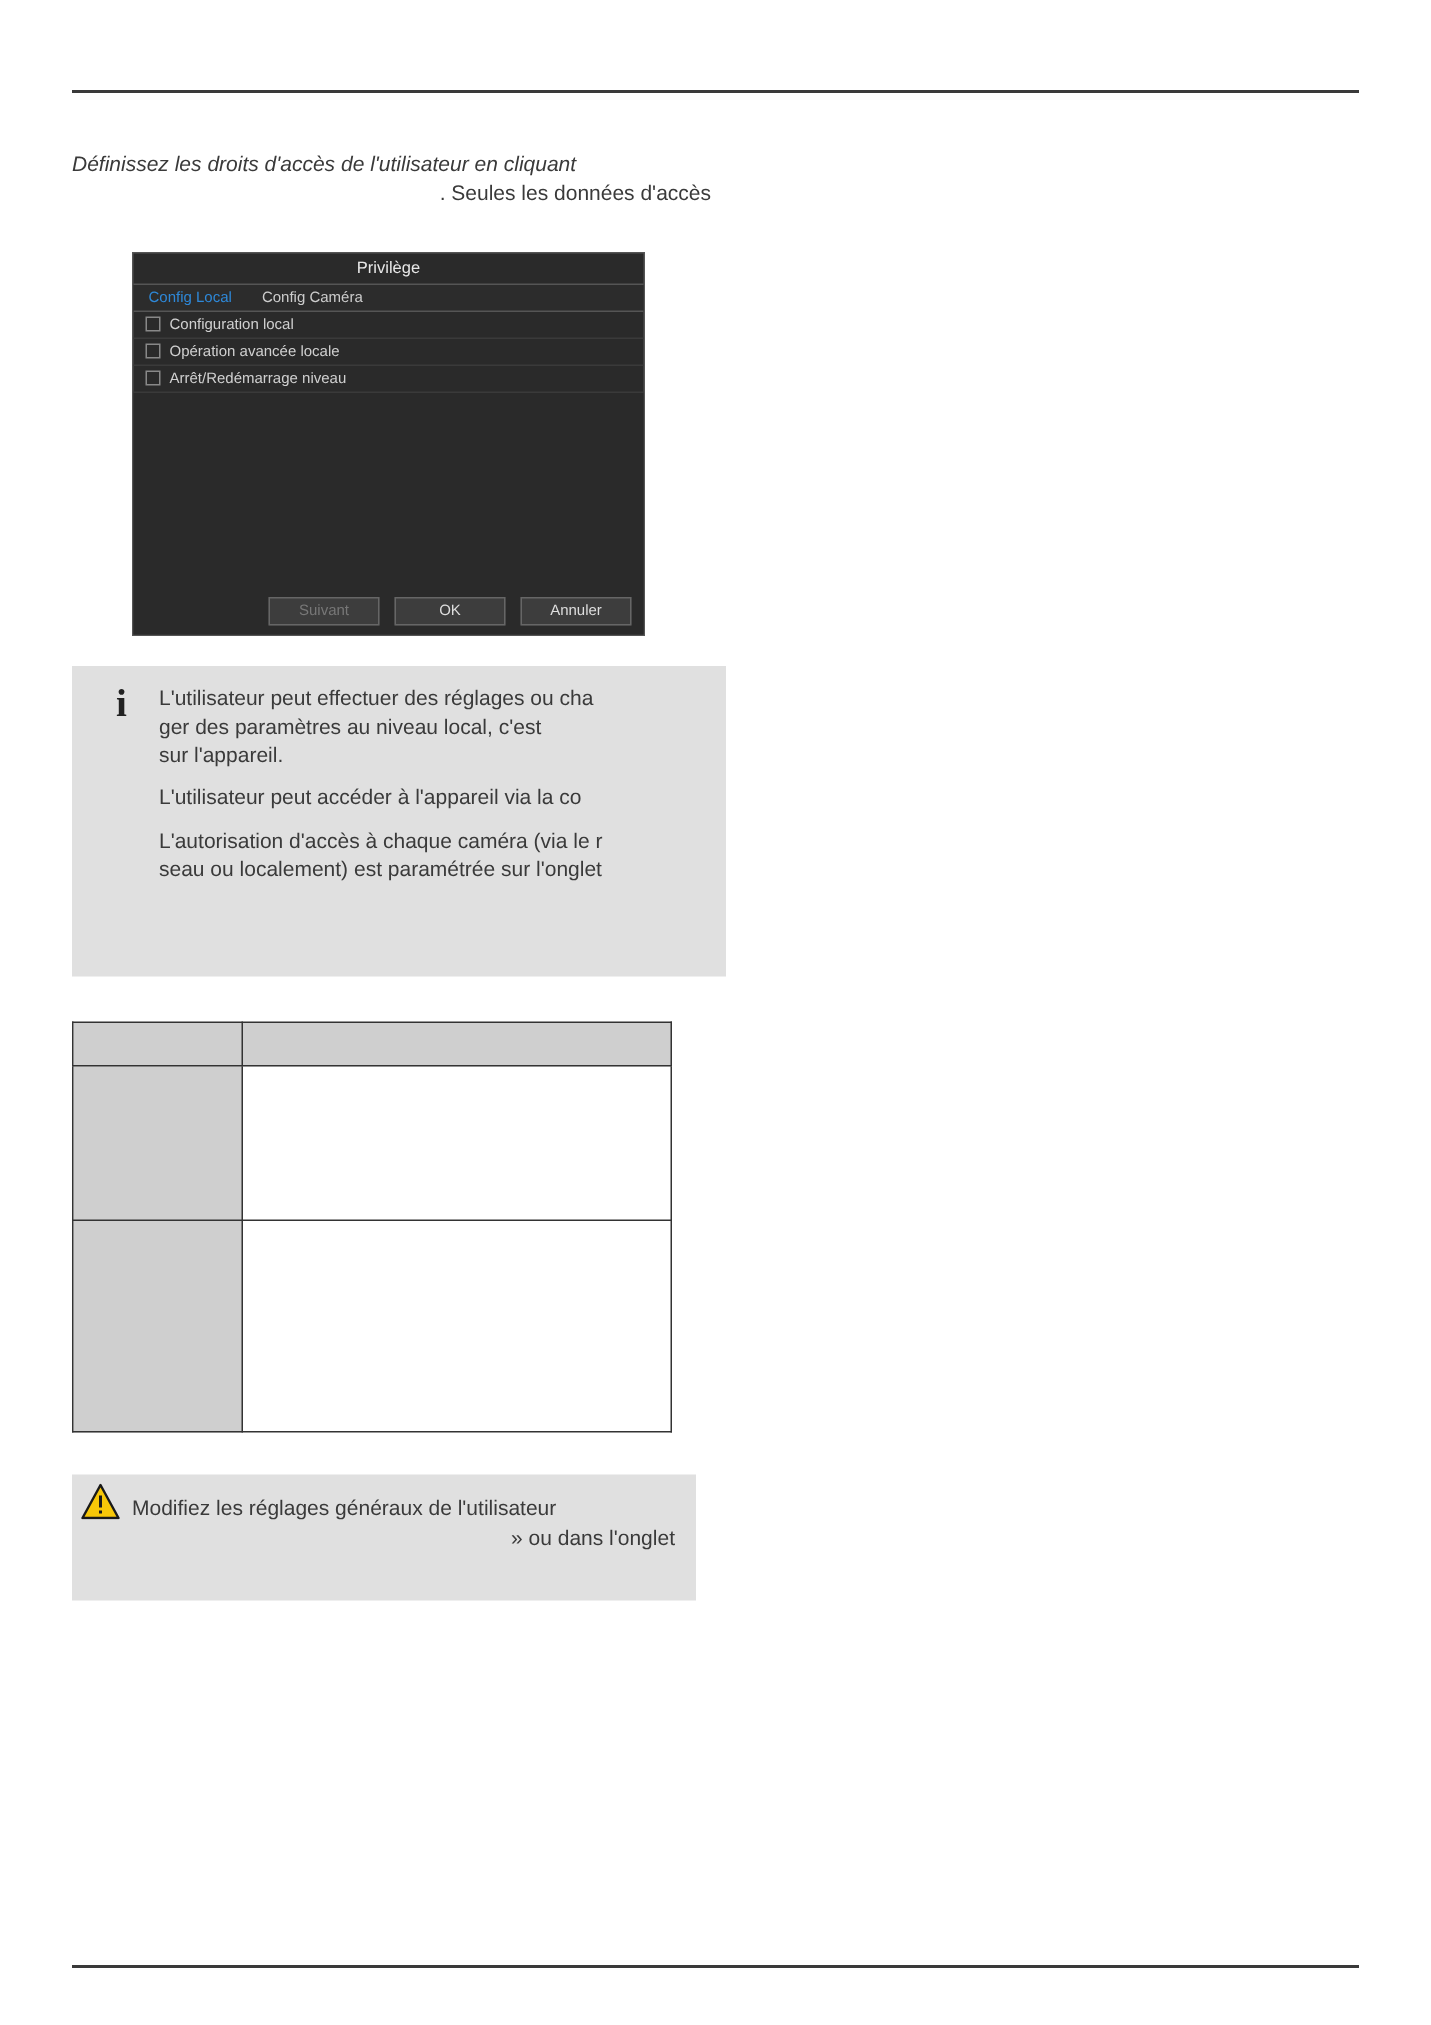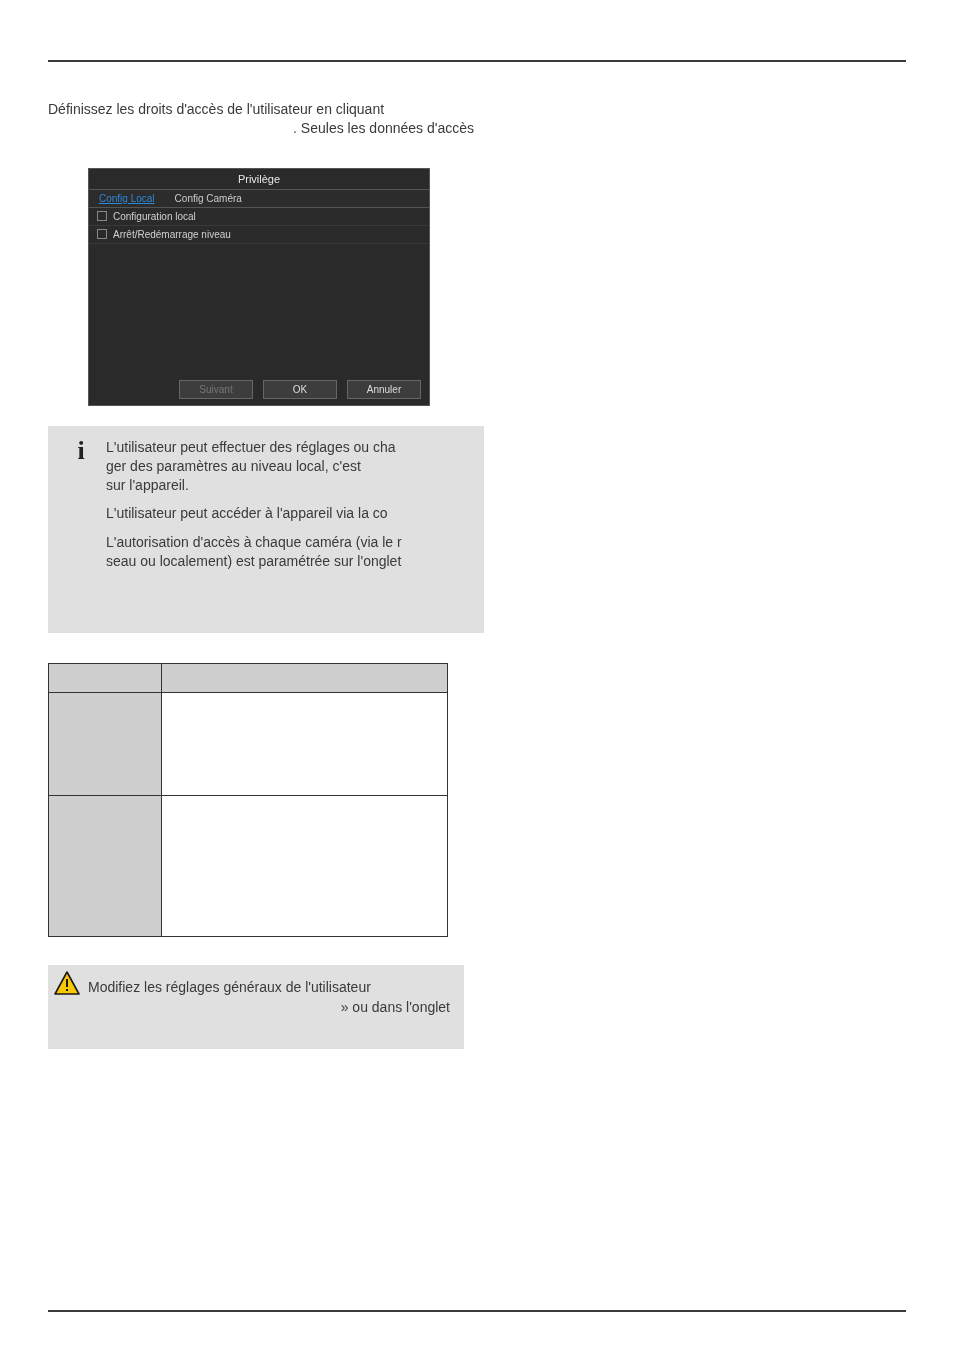--- a/index.html
+++ b/index.html
@@ -25,21 +25,21 @@
     height: 2px;
     background: #3a3a3a;
   }
   .top-rule { top: 60px; }
   .bottom-rule { bottom: 38px; }
 
   .content {
     margin-top: 50px;
     width: 430px;
   }
-  .intro-line1 { line-height: 1.35; }
+  .intro-line1 { line-height: 1.35; font-style: italic; }
   .intro-line2 { text-align: right; padding-right: 4px; line-height: 1.35; }
 
   
   .privilege-panel {
     width: 340px;
     margin: 30px 0 20px 40px;
     background: #2a2a2a;
     border: 1px solid #555;
     font-size: 10px;
   }
@@ -53,21 +53,21 @@
   .tabs-row {
     display: flex;
     background: #2c2c2c;
     border-bottom: 1px solid #555;
   }
   .tab {
     padding: 3px 10px;
     color: #ccc;
     cursor: pointer;
   }
-  .tab.active { color: #2e88d8; text-decoration: underline; }
+  .tab.active { color: #2e88d8; }
   .perm-list { }
   .perm-item {
     display: flex;
     align-items: center;
     gap: 6px;
     padding: 3px 8px;
     color: #d0d0d0;
     border-bottom: 1px solid #3a3a3a;
   }
   .chk {
@@ -185,20 +185,24 @@
     <div class="privilege-panel">
       <div class="privilege-title">Privilège</div>
       <div class="tabs-row">
         <div class="tab active">Config Local</div>
         <div class="tab">Config Caméra</div>
       </div>
       <div class="perm-list">
         <div class="perm-item">
           <span class="chk"></span>
           <span>Configuration local</span>
+        </div>
+        <div class="perm-item">
+          <span class="chk"></span>
+          <span>Opération avancée locale</span>
         </div>
         <div class="perm-item">
           <span class="chk"></span>
           <span>Arrêt/Redémarrage niveau</span>
         </div>
       </div>
       <div class="panel-space"></div>
       <div class="button-row">
         <div class="btn disabled">Suivant</div>
         <div class="btn">OK</div>

